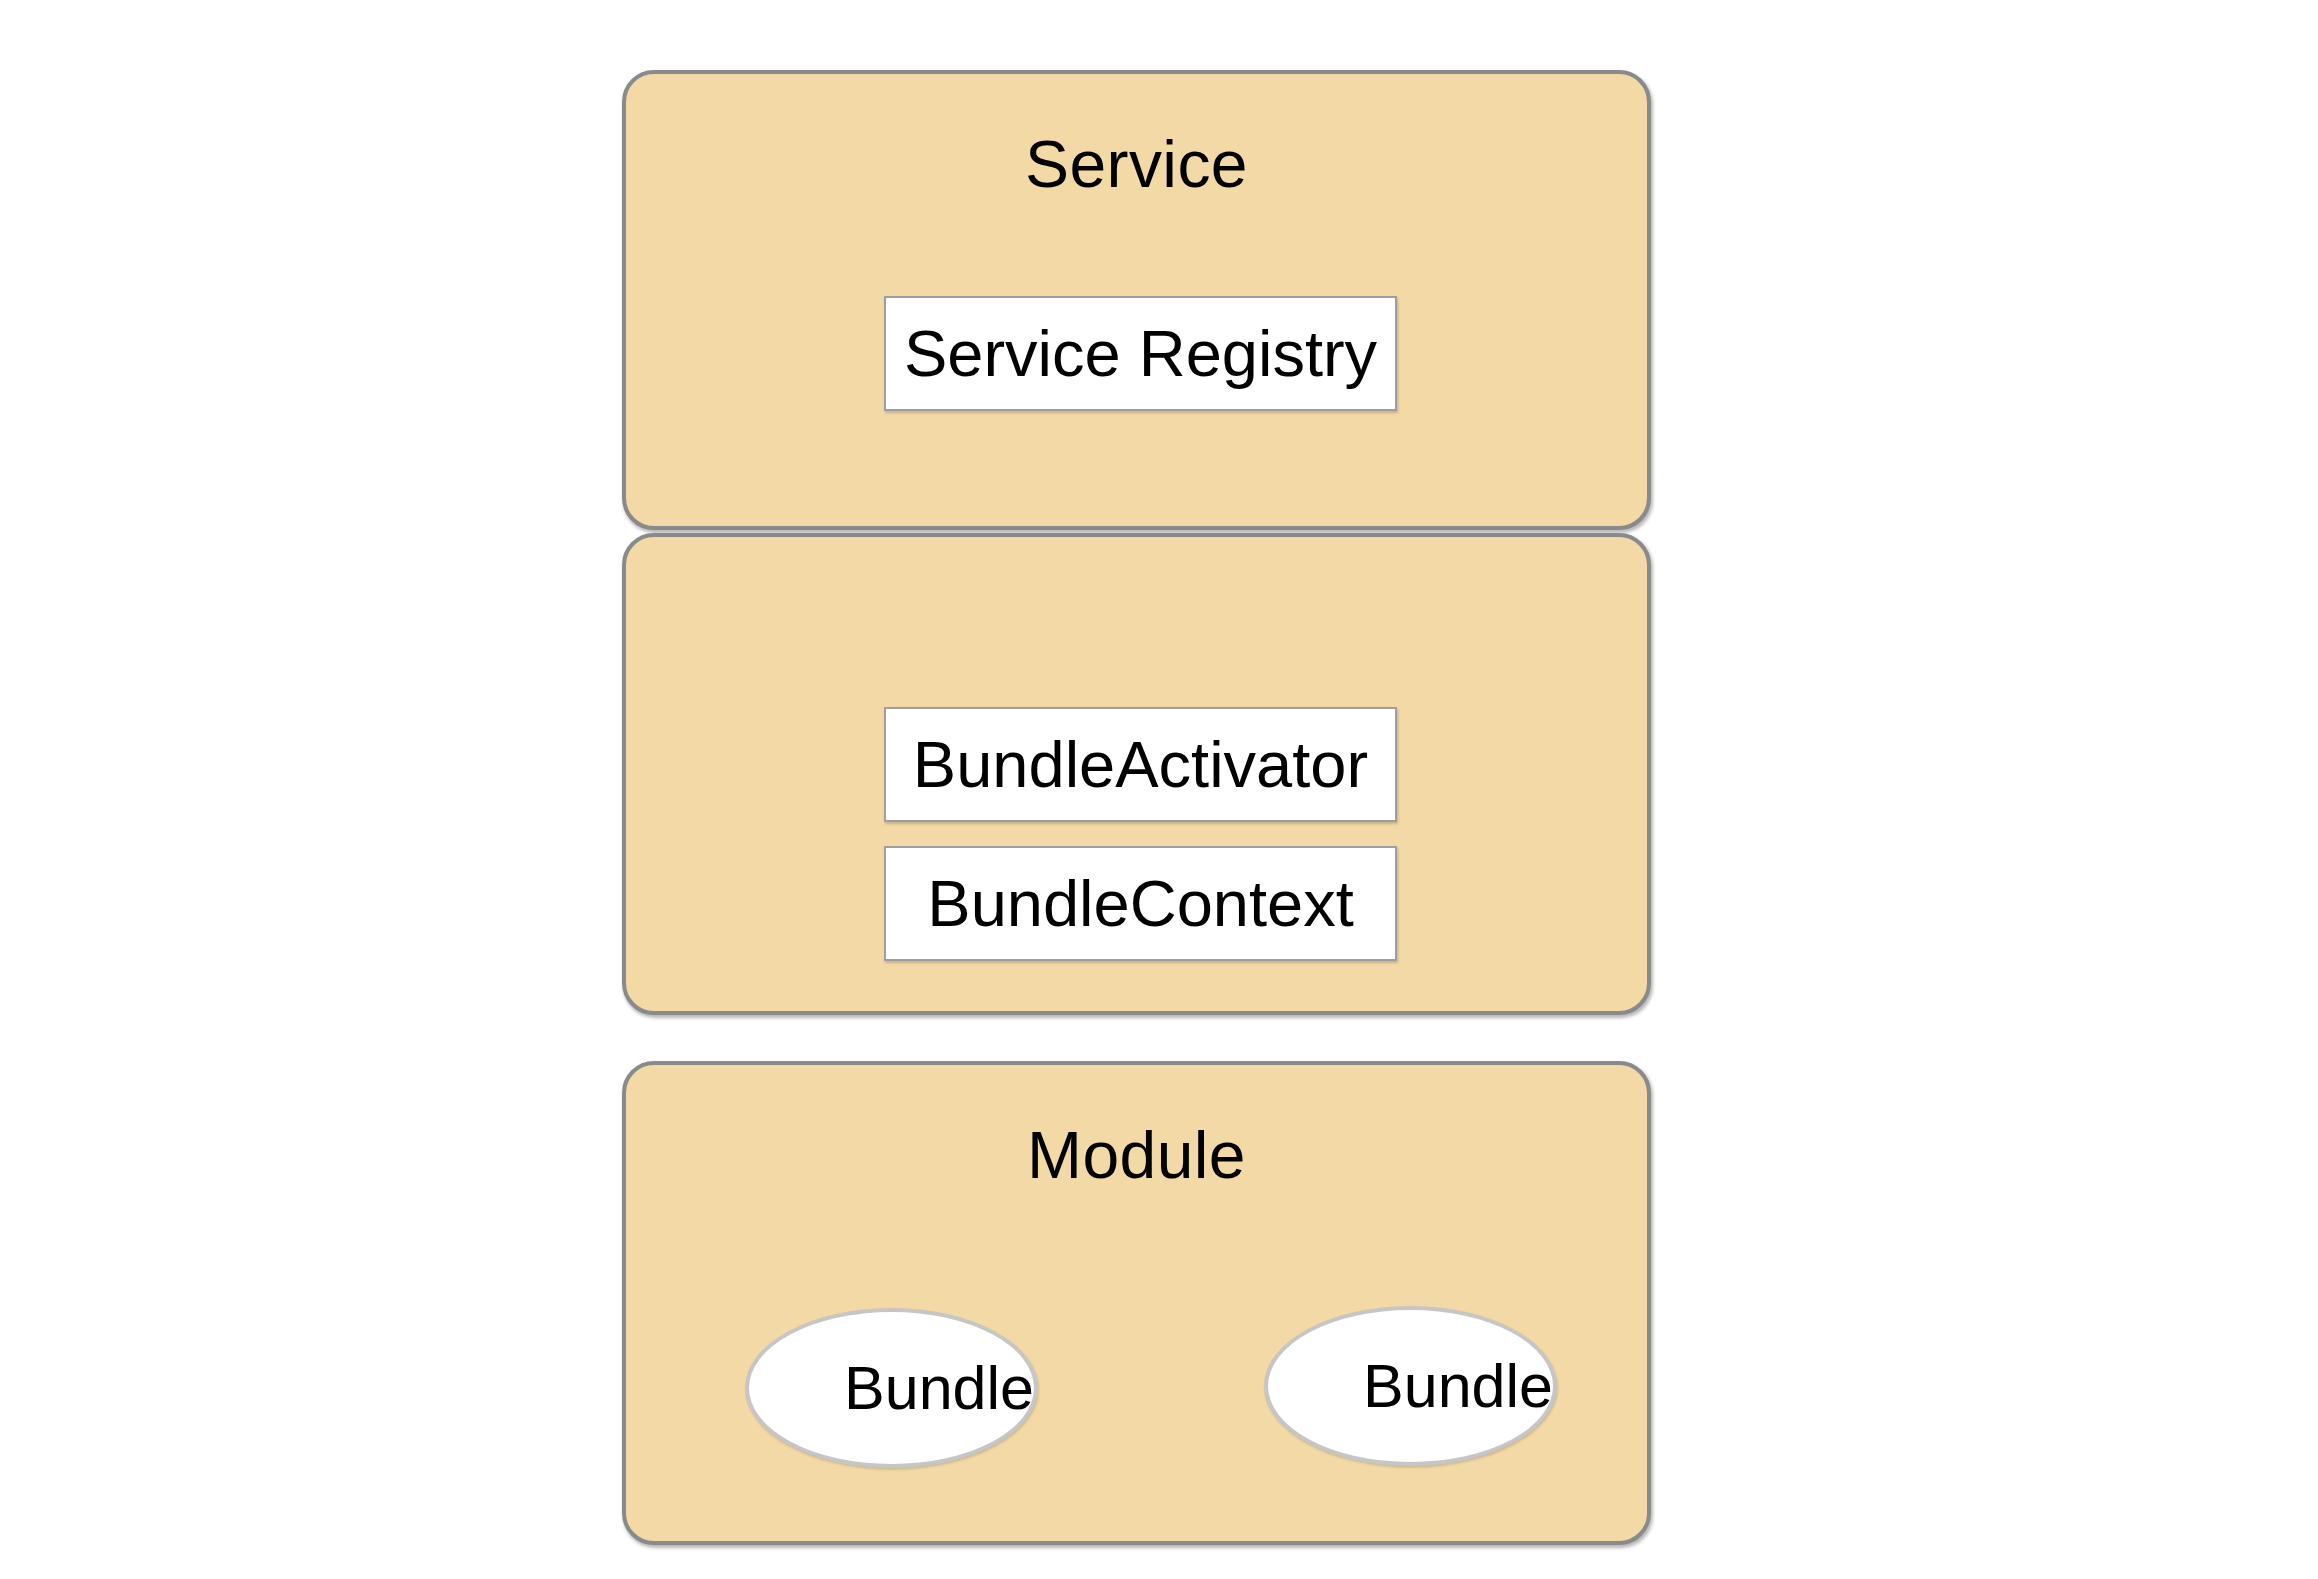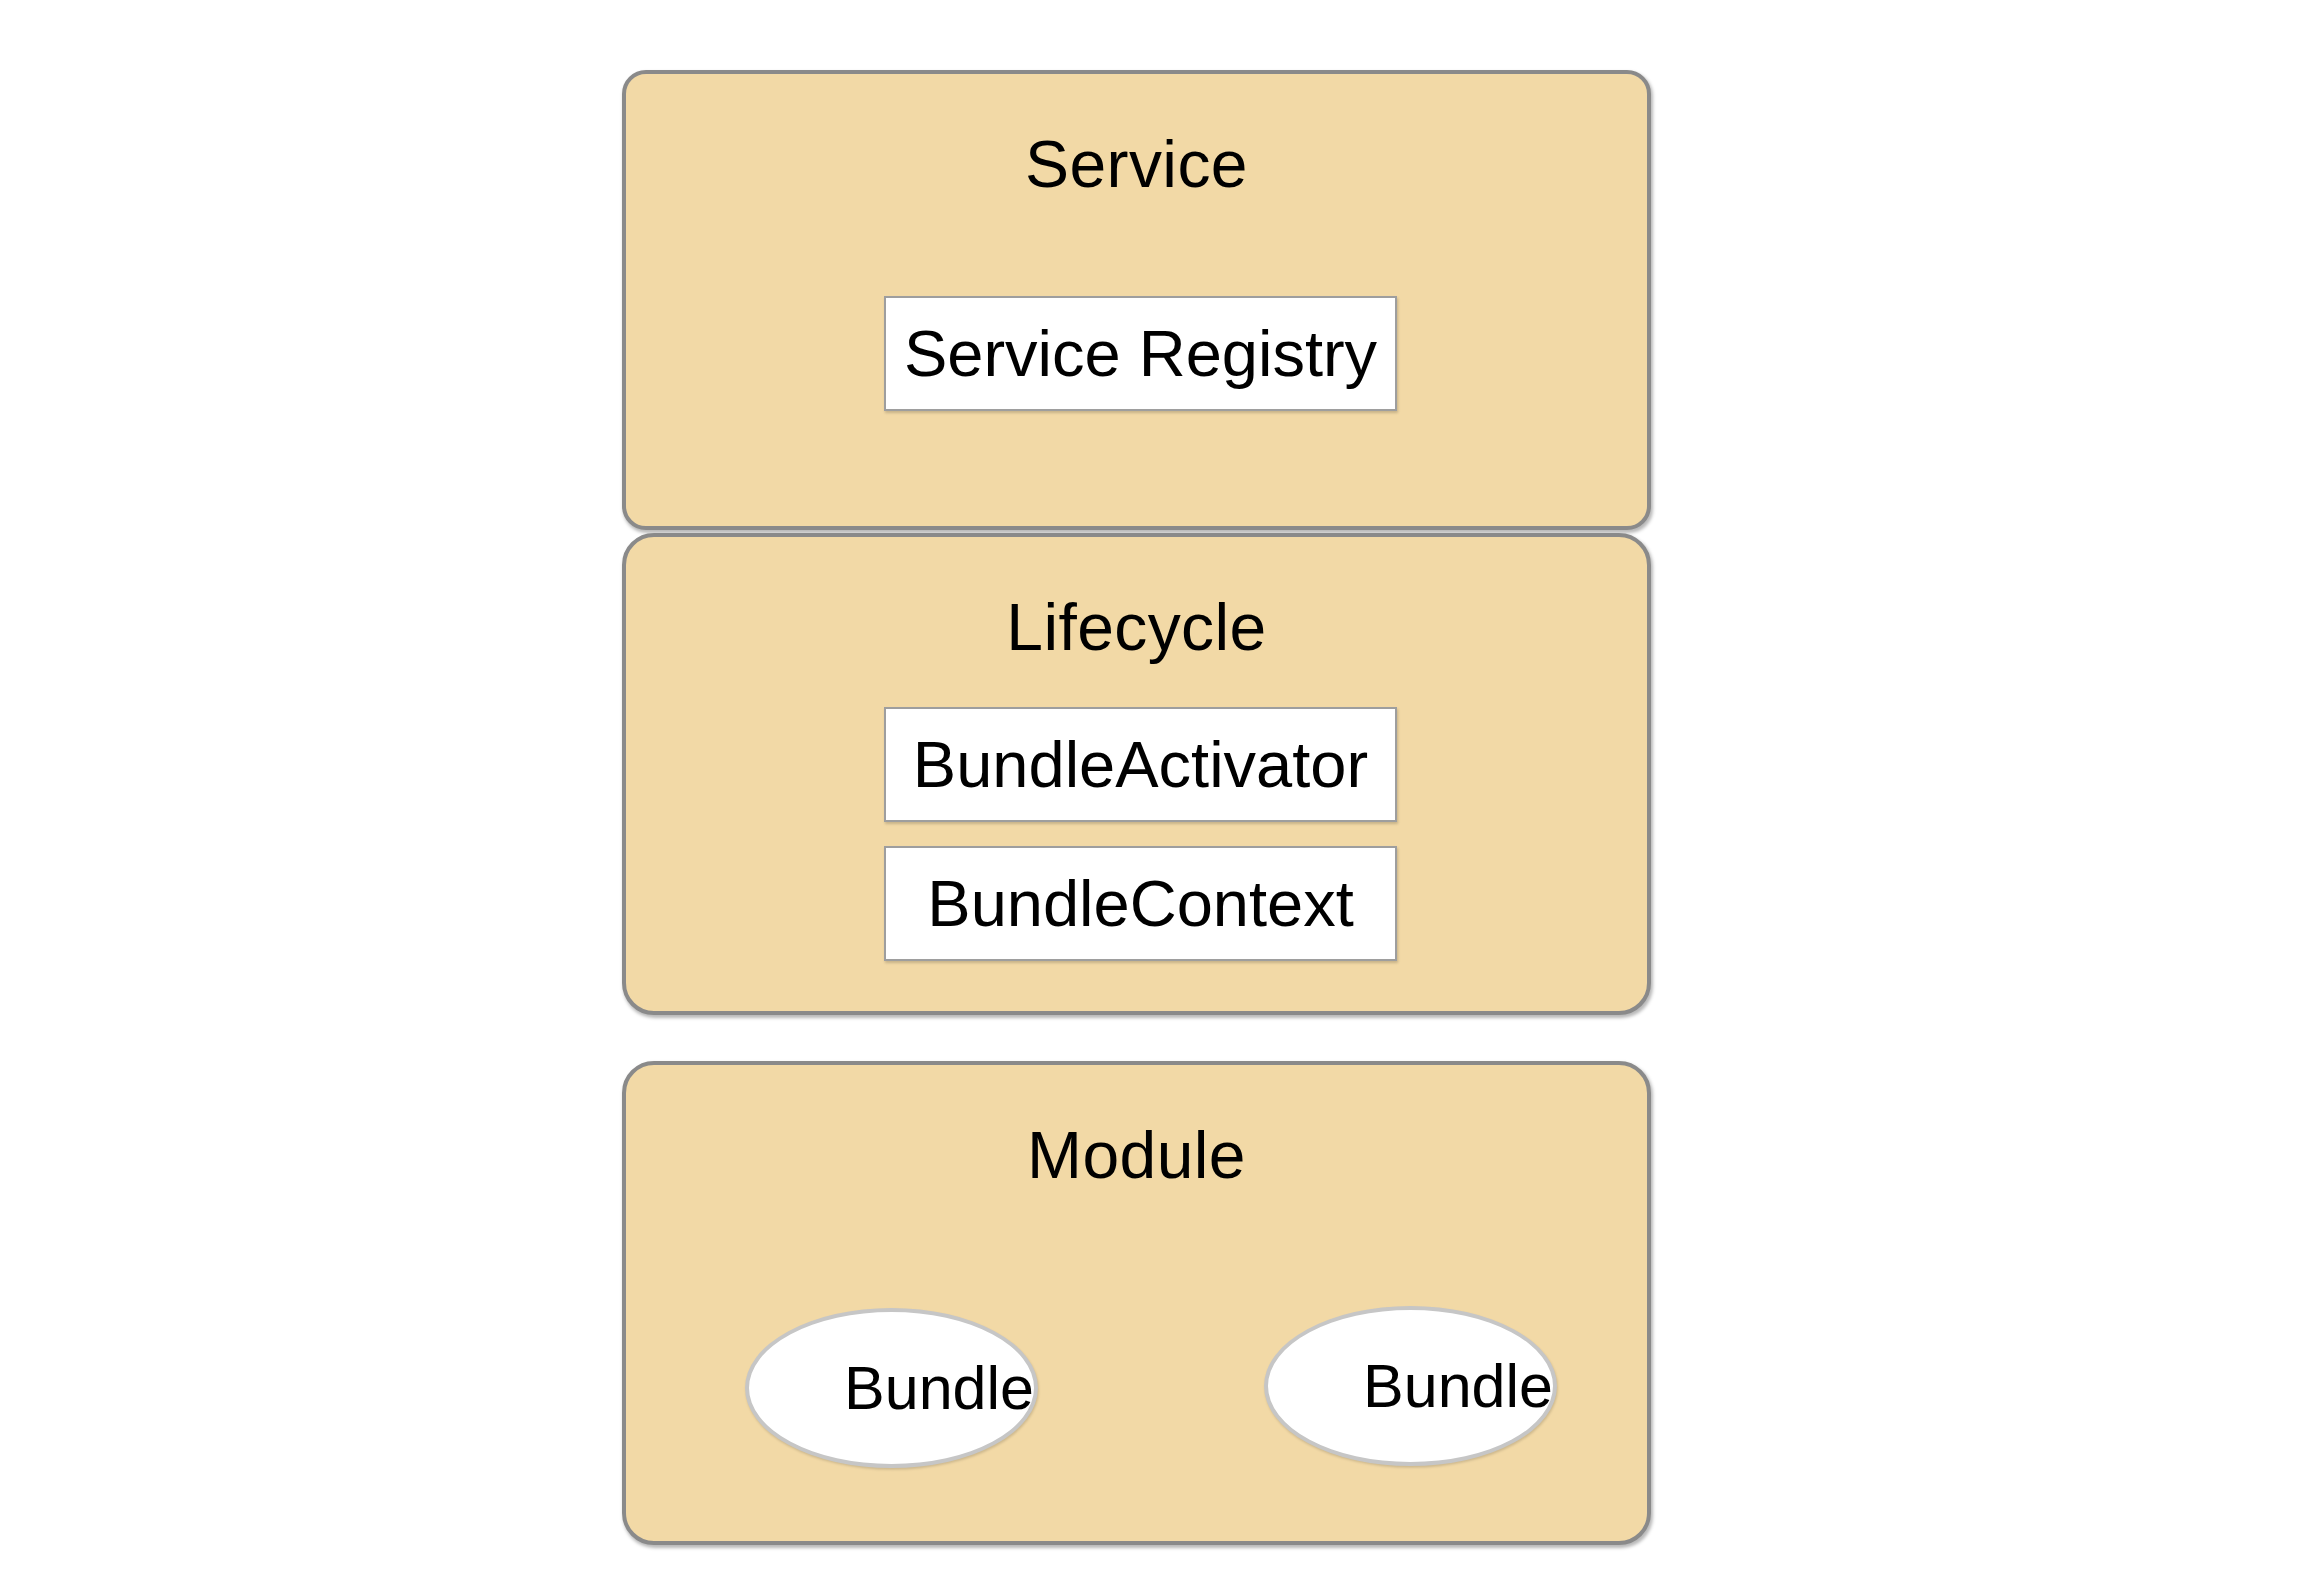--- a/index.html
+++ b/index.html
@@ -26,21 +26,21 @@
   .layer {
     position: absolute;
     left: 0;
     width: 1029px;
     box-sizing: border-box;
     background: #f2d9a6;
     border: 4.2px solid #8a8a8a;
     border-radius: 32px;
     box-shadow: 1.7px 2.5px 3.4px rgba(0,0,0,0.28);
   }
-  .layer-service   { top: 0;      height: 460px; border-radius: 24px; }
+  .layer-service   { top: 0;      height: 460px; }
   .layer-lifecycle { top: 463px;  height: 482px; }
   .layer-module    { top: 991px; height: 484px; }
   .layer-title {
     position: absolute;
     left: 0;
     top: 54px;
     width: 100%;
     text-align: center;
     font-size: 66px;
     line-height: 1.1;
@@ -90,21 +90,20 @@
   <div class="stack">
 
     <div class="layer layer-service">
       <div class="layer-title">Service</div>
       <div class="node-rect node-service-registry">
         <span>Service Registry</span>
       </div>
     </div>
 
     <div class="layer layer-lifecycle">
-      <div class="layer-title">Lifecycle</div>
       <div class="node-rect node-bundle-context">
         <span>BundleContext</span>
       </div>
       <div class="node-rect node-bundle-activator">
         <span>BundleActivator</span>
       </div>
     </div>
 
     <div class="layer layer-module">
       <div class="layer-title">Module</div>

